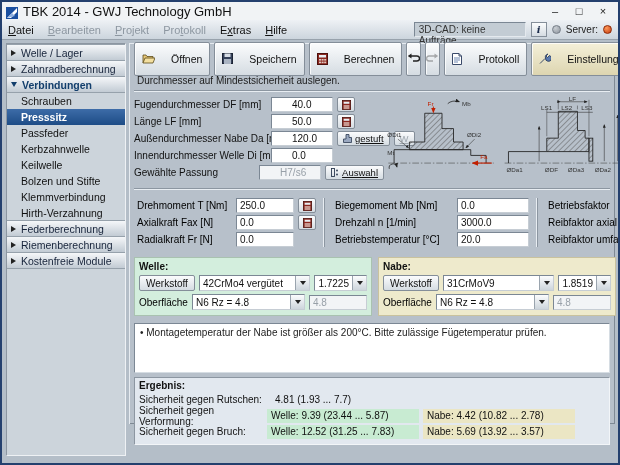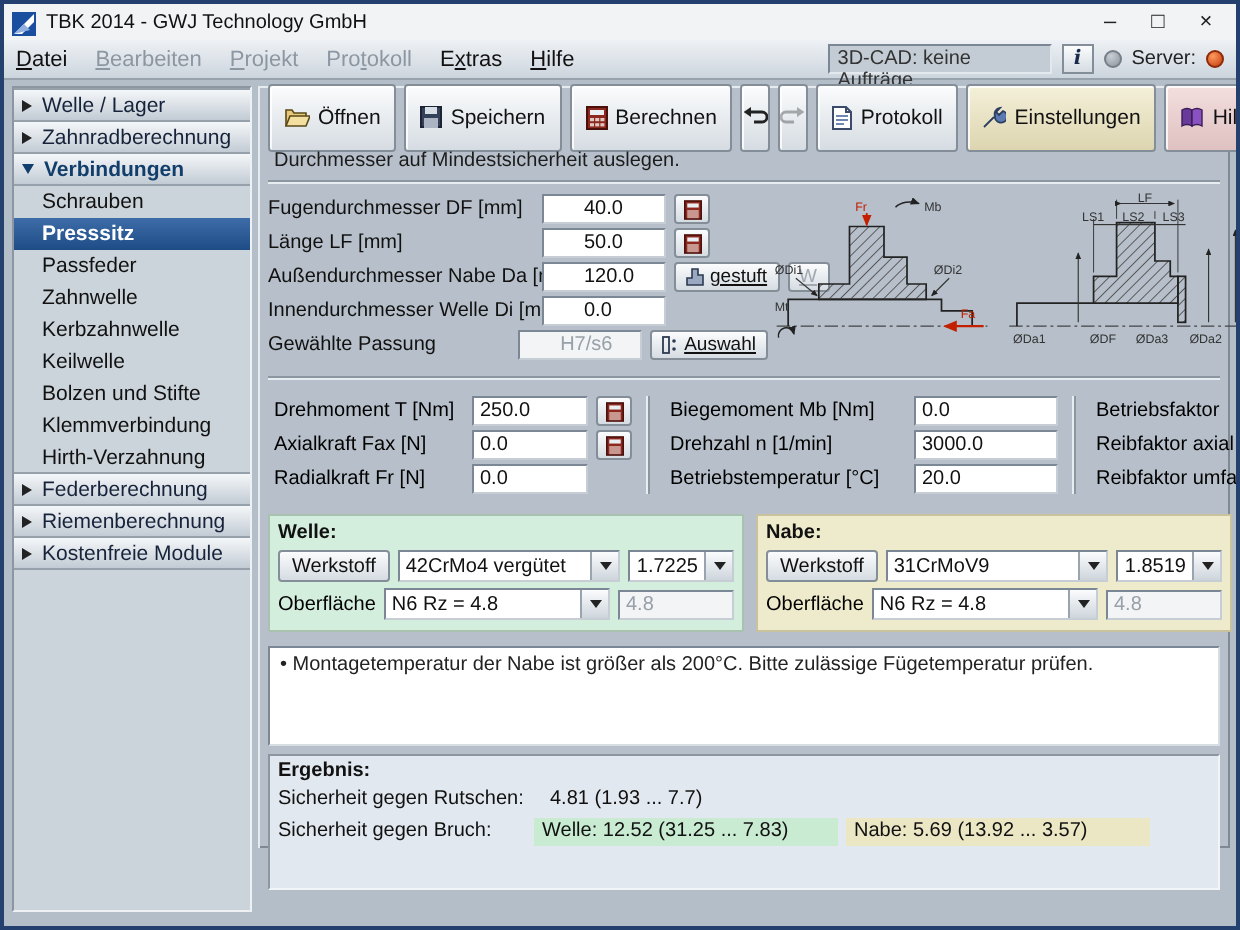--- a/index.html
+++ b/index.html
@@ -3,21 +3,21 @@
 <meta charset="utf-8">
 <style>
   * { margin:0; padding:0; box-sizing:border-box; font-family:"Liberation Sans","DejaVu Sans",sans-serif; }
   html,body { width:620px; height:465px; }
   body { background:#8a94a0; }
   .window { position:relative; width:620px; height:465px; border:2px solid #24406e; background:#b4bec8; overflow:hidden; }
 
   
   .titlebar { height:18px; background:#f1f3f5; display:flex; align-items:center; padding:0 4px; gap:5px; }
   .app-icon { width:12px; height:12px; display:inline-block; }
-  .title { font-size:10px; color:#111; flex:1; white-space:nowrap; }
+  .title { font-size:13px; color:#111; flex:1; white-space:nowrap; }
   .win-controls { display:flex; gap:2px; }
   .win-controls button { width:22px; height:15px; border:none; background:transparent; font-size:11px; color:#222; line-height:13px; cursor:default; }
 
   
   .menubar { height:20px; background:linear-gradient(#eef1f5,#ccd5dd); border-bottom:1px solid #98a2ac; display:flex; align-items:center; padding:0 6px; gap:14px; font-size:11px; }
   .mi { color:#111; }
   .mi.disabled { color:#8d97a1; }
   .menu-right { margin-left:auto; display:flex; align-items:center; gap:5px; }
   .cad-status { width:112px; height:15px; font-size:10px; color:#333; background:#c3ccd4; border:1px solid; border-color:#7b8794 #e4e9ee #e4e9ee #7b8794; padding:1px 4px; }
   .info-btn { width:16px; height:15px; background:linear-gradient(#fbfcfd,#d5dce2); border:1px solid #848e99; font-family:"DejaVu Serif",serif; font-style:italic; font-weight:bold; font-size:10px; line-height:11px; color:#1a2a4a; }
@@ -37,21 +37,21 @@
   .tri-r { border-left:5px solid #222; border-top:3.5px solid transparent; border-bottom:3.5px solid transparent; }
   .tri-d { border-top:5px solid #123e6c; border-left:3.5px solid transparent; border-right:3.5px solid transparent; }
   .side-i { height:16px; line-height:16px; padding-left:14px; font-size:10.5px; color:#111; }
   .side-i.selected { background:linear-gradient(#3d6ca8,#1d4c86); color:#fff; font-weight:bold; }
 
   
   .main { position:absolute; left:127px; top:3px; width:486px; height:381px; background:#b7c0ca; box-shadow:inset 1px 1px 0 #e6ebf0, inset -1px -1px 0 #7e8994; padding:4px 5px 0 5px; }
 
   
   .toolbar { display:flex; align-items:center; gap:4px; height:23px; }
-  .tbtn { display:inline-flex; align-items:center; gap:4px; height:34px; padding:0 7px; font-size:10.5px; color:#111; background:linear-gradient(#fbfcfd,#d5dce2); border:1px solid #848e99; border-radius:2px; box-shadow:inset 1px 1px 0 rgba(255,255,255,.8); }
+  .tbtn { display:inline-flex; align-items:center; gap:16px; height:34px; padding:0 7px; font-size:10.5px; color:#111; background:linear-gradient(#fbfcfd,#d5dce2); border:1px solid #848e99; border-radius:2px; box-shadow:inset 1px 1px 0 rgba(255,255,255,.8); }
   .tbtn.sq { width:23px; justify-content:center; padding:0; }
   .tbtn.tint-tan { background:linear-gradient(#f4f0d9,#ddd5b0); }
   .tbtn.tint-pink { background:linear-gradient(#f3dede,#dfc1c1); }
   .tbtn.disabled svg { opacity:.35; }
   .push { margin-left:auto; }
 
   .subtitle { font-size:10px; color:#1c1c1c; padding:5px 3px 4px 3px; }
   .hsep { border-top:1px solid #8c96a1; border-bottom:1px solid #e8edf2; height:2px; }
 
   
@@ -152,21 +152,20 @@
         <span class="tri tri-r"></span>
         <span>Zahnradberechnung</span>
       </div>
       <div class="side-h expanded">
         <span class="tri tri-d"></span>
         <span>Verbindungen</span>
       </div>
       <div class="side-i">Schrauben</div>
       <div class="side-i selected">Presssitz</div>
       <div class="side-i">Passfeder</div>
-      <div class="side-i">Zahnwelle</div>
       <div class="side-i">Kerbzahnwelle</div>
       <div class="side-i">Keilwelle</div>
       <div class="side-i">Bolzen und Stifte</div>
       <div class="side-i">Klemmverbindung</div>
       <div class="side-i">Hirth-Verzahnung</div>
       <div class="side-h">
         <span class="tri tri-r"></span>
         <span>Federberechnung</span>
       </div>
       <div class="side-h">
@@ -484,20 +483,25 @@
         <span>• Montagetemperatur der Nabe ist größer als 200°C. Bitte zulässige Fügetemperatur prüfen.</span>
       </div>
 
       <div class="resultbox">
         <div class="res-title">Ergebnis:</div>
         <div class="res-row">
           <span class="res-label">Sicherheit gegen Rutschen:</span>
           <span class="res-all">4.81 (1.93 ... 7.7)</span>
         </div>
         <div class="res-row">
+          <span class="res-label">Sicherheit gegen Verformung:</span>
+          <span class="cell cell-green">Welle: 9.39 (23.44 ... 5.87)</span>
+          <span class="cell cell-tan">Nabe: 4.42 (10.82 ... 2.78)</span>
+        </div>
+        <div class="res-row">
           <span class="res-label">Sicherheit gegen Bruch:</span>
           <span class="cell cell-green">Welle: 12.52 (31.25 ... 7.83)</span>
           <span class="cell cell-tan">Nabe: 5.69 (13.92 ... 3.57)</span>
         </div>
       </div>
 
     </div>
   </div>
 </div>
 

